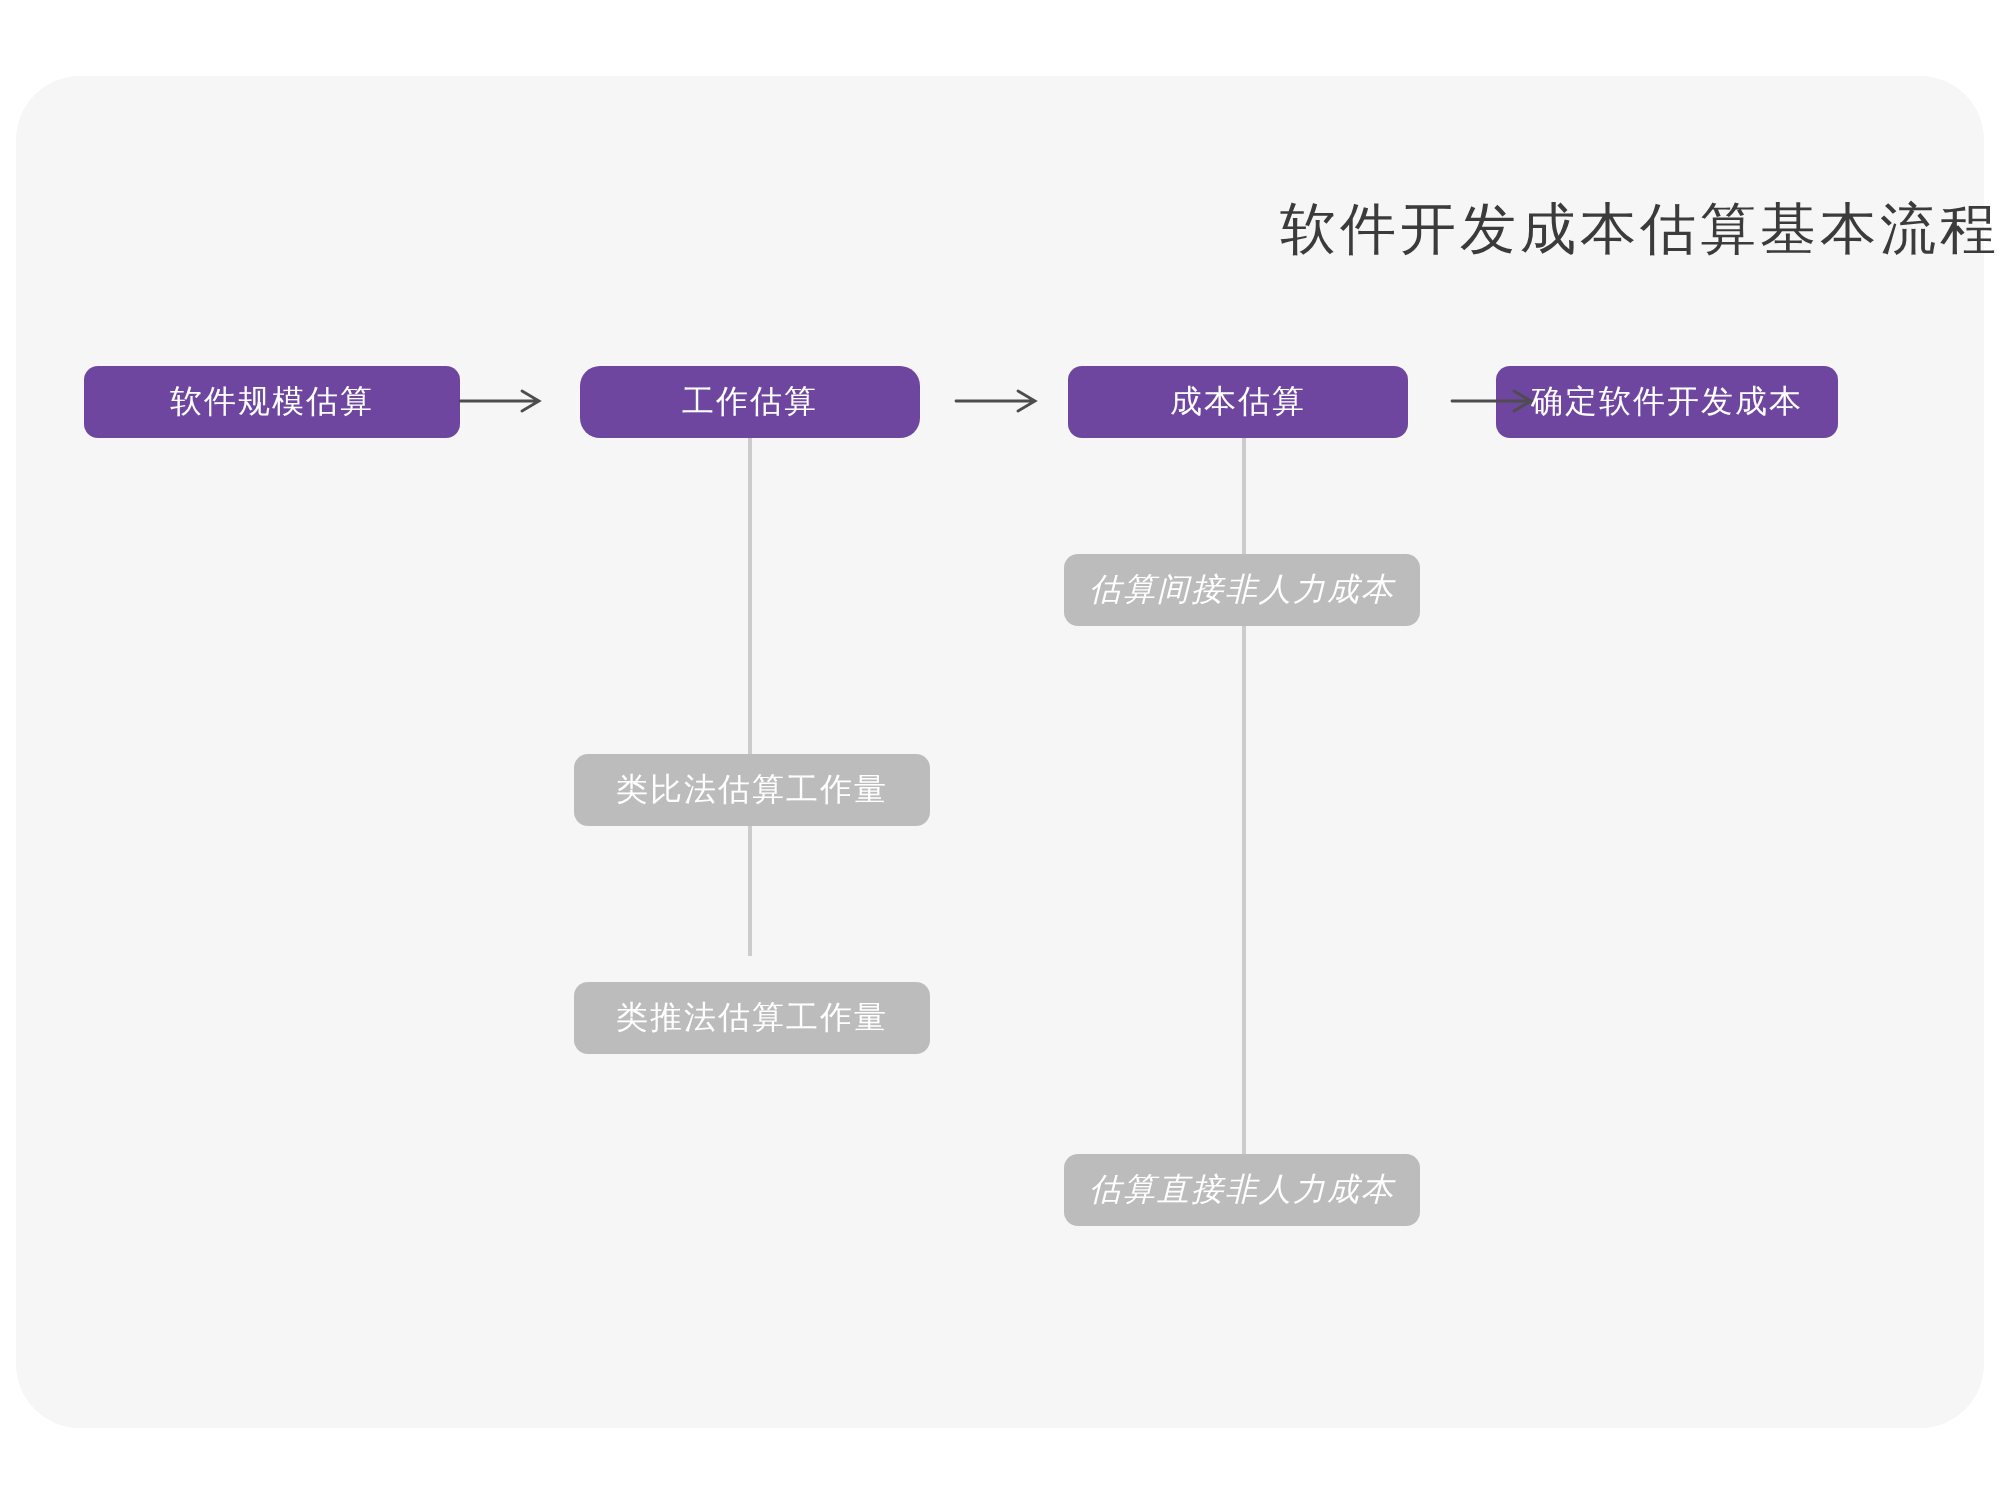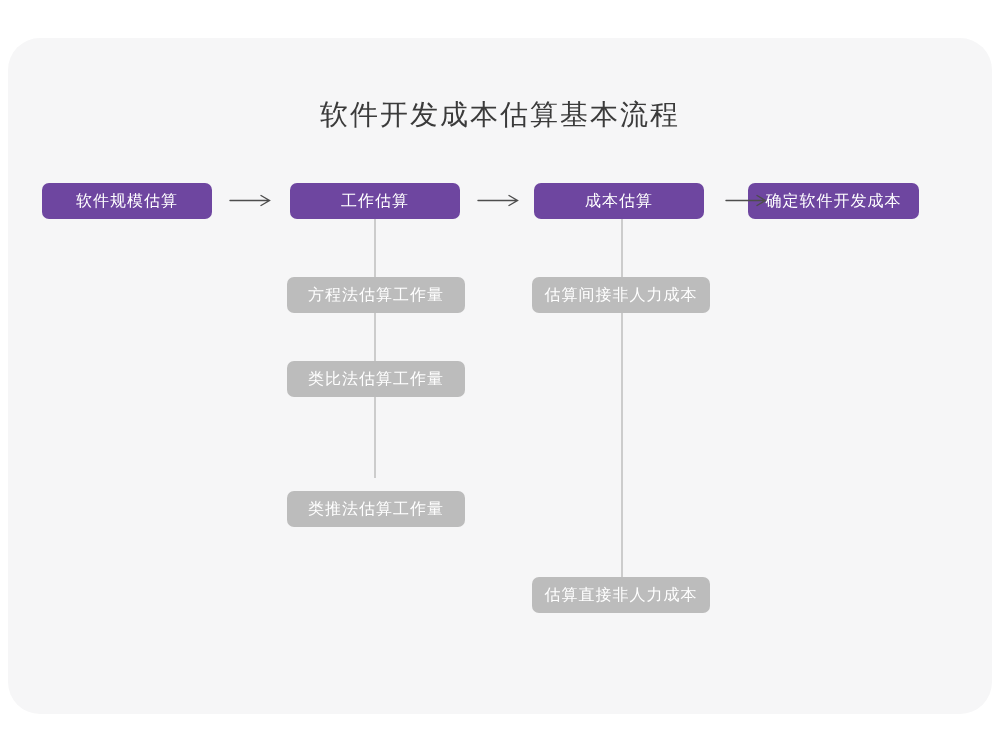--- a/index.html
+++ b/index.html
@@ -18,50 +18,50 @@
     position: absolute;
     left: 8px; top: 38px;
     width: 984px; height: 676px;
     background: #f6f6f7;
     border-radius: 32px;
   }
   .diagram-title {
     position: absolute;
     left: 0; top: 96px;
     width: 1000px;
-    text-align: center;
+    text-align: right;
     font-size: 28px;
     letter-spacing: 2px;
     color: #3b3b3b;
     font-weight: 400;
   }
   .node {
     position: absolute;
     height: 36px;
     border-radius: 7px;
     display: flex;
     align-items: center;
     justify-content: center;
     font-size: 16px;
     letter-spacing: 1px;
     color: #ffffff;
     white-space: nowrap;
   }
   .node.primary   { background: #6e46a0; top: 183px; }
   .node.secondary { background: #bcbcbc; width: 178px; }
 
-  .main-1 { left: 42px;  width: 170px; }
-  .main-2 { left: 290px; width: 170px; }
+  .main-1 { left: 42px;  width: 188px; }
+  .main-2 { left: 290px; width: 170px; border-radius: 10px; }
   .main-3 { left: 534px; width: 170px; }
   .main-4 { left: 748px; width: 171px; }
 
   .col-work { left: 287px; width: 176px; }
-  .col-cost { left: 532px; width: 178px; }
+  .col-cost { left: 532px; width: 178px; font-style: italic; }
   .row-1 { top: 277px; }
-  .row-2 { top: 361px; }
+  .row-2 { top: 377px; }
   .row-3 { top: 491px; }
   .row-4 { top: 577px; }
 
   .arrow {
     position: absolute;
     top: 193px;
     width: 44px; height: 15px;
   }
   .arrow-1 { left: 229px; }
   .arrow-2 { left: 477px; }
@@ -99,21 +99,20 @@
   <svg class="arrow arrow-1" viewBox="0 0 44 15">
     <path d="M1 7.5 H40 M32 2.5 L40.5 7.5 L32 12.5" fill="none" stroke="#4d4d4d" stroke-width="1.4" stroke-linecap="round"></path>
   </svg>
   <svg class="arrow arrow-2" viewBox="0 0 44 15">
     <path d="M1 7.5 H40 M32 2.5 L40.5 7.5 L32 12.5" fill="none" stroke="#4d4d4d" stroke-width="1.4" stroke-linecap="round"></path>
   </svg>
   <svg class="arrow arrow-3" viewBox="0 0 44 15">
     <path d="M1 7.5 H40 M32 2.5 L40.5 7.5 L32 12.5" fill="none" stroke="#4d4d4d" stroke-width="1.4" stroke-linecap="round"></path>
   </svg>
 
-  <div class="node secondary col-work row-1">方程法估算工作量</div>
 
   <div class="node secondary col-work row-2">类比法估算工作量</div>
 
   <div class="node secondary col-work row-3">类推法估算工作量</div>
 
   <div class="node secondary col-cost row-1">估算间接非人力成本</div>
 
 
 
   <div class="node secondary col-cost row-4">估算直接非人力成本</div>

